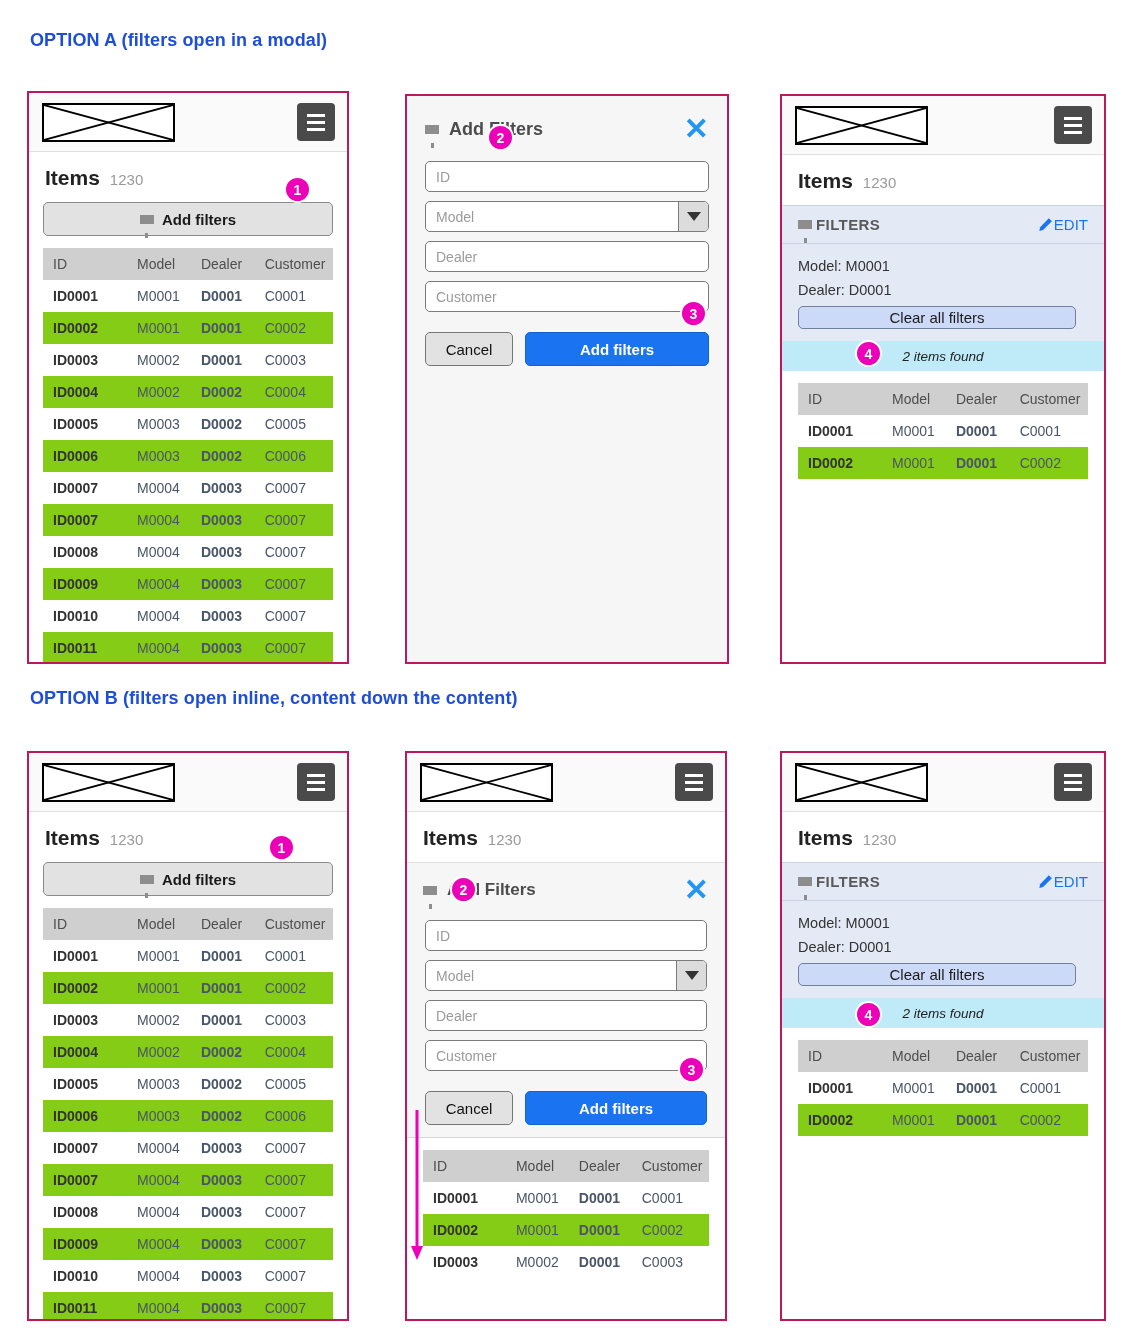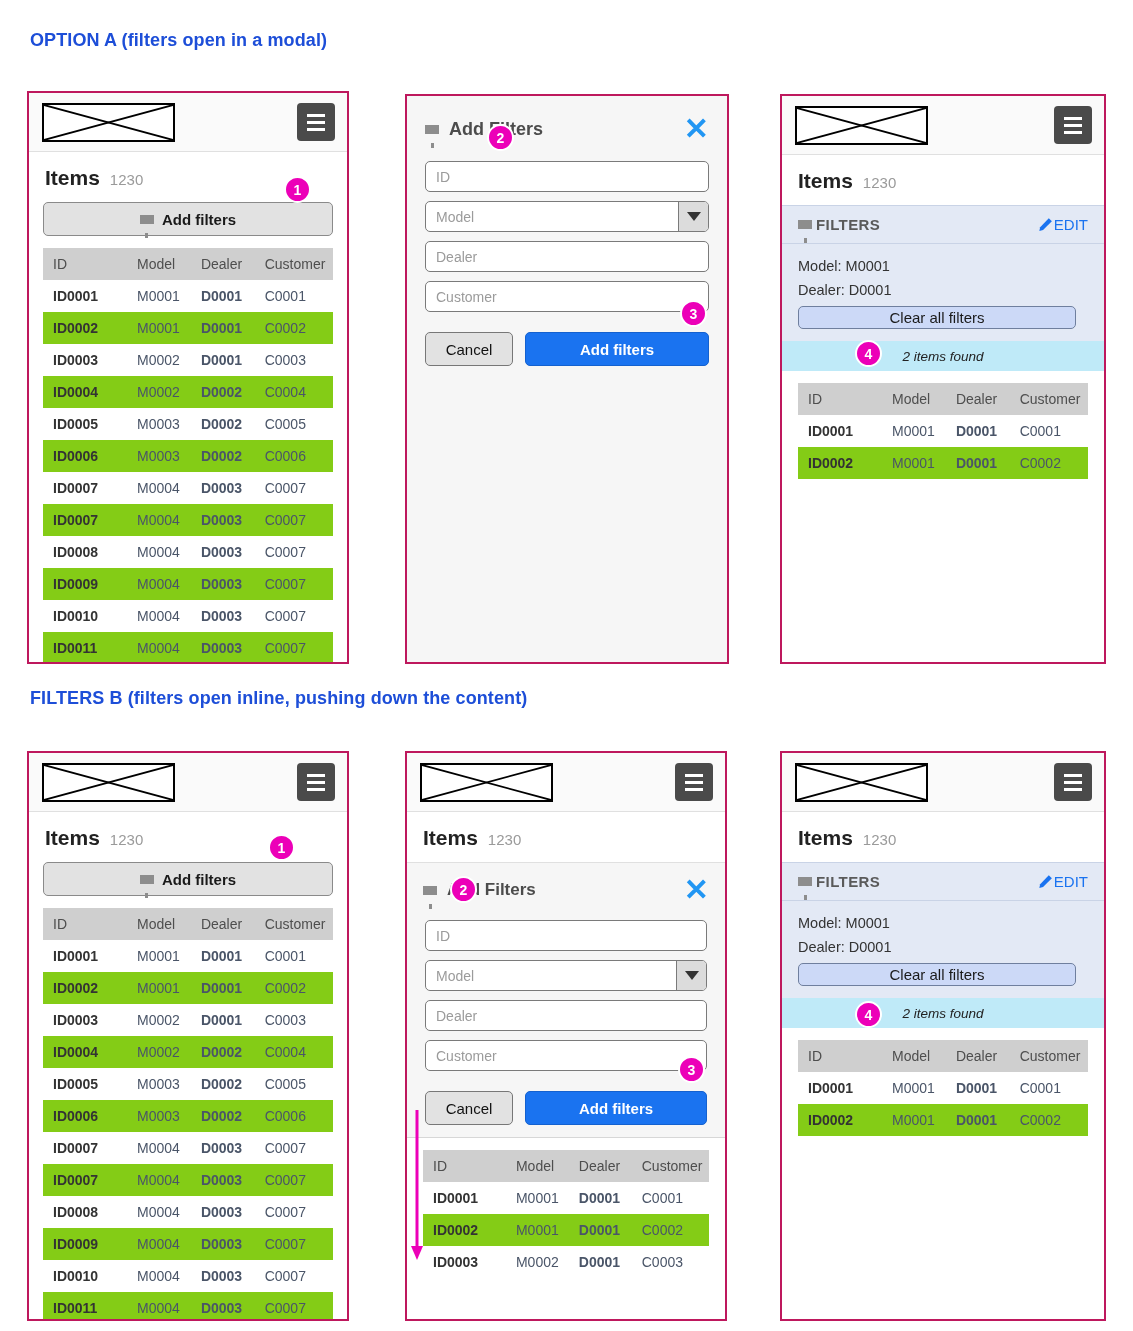--- a/index.html
+++ b/index.html
@@ -422,21 +422,21 @@
           <td class="c-id">ID0002</td>
           <td class="c-md">M0001</td>
           <td class="c-dl">D0001</td>
           <td class="c-cu">C0002</td>
         </tr>
       </tbody>
   </table>
 </div>
 <div class="badge" style="left:855px; top:340px;">4</div>
 
-<div class="opt-title" id="optB-title">FILTERS B (filters open inline, pushing down the content)</div>
+<div class="opt-title" id="optB-title">OPTION B (filters open inline, content down the content)</div>
 
 <div class="panel" style="left:27px; top:725px; width:322px; height:570px;">
   <div class="appbar">
     <div class="logo-box">
       <svg viewBox="0 0 133 39" preserveAspectRatio="none">
           <line x1="0" y1="0" x2="133" y2="39" stroke="#000" stroke-width="2"></line>
           <line x1="133" y1="0" x2="0" y2="39" stroke="#000" stroke-width="2"></line>
         </svg>
     </div>
     <div class="burger">

